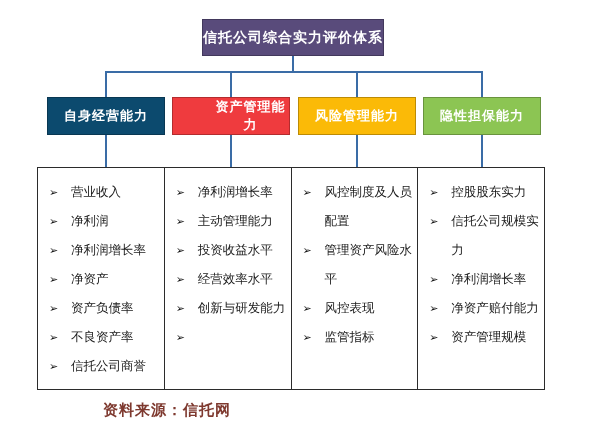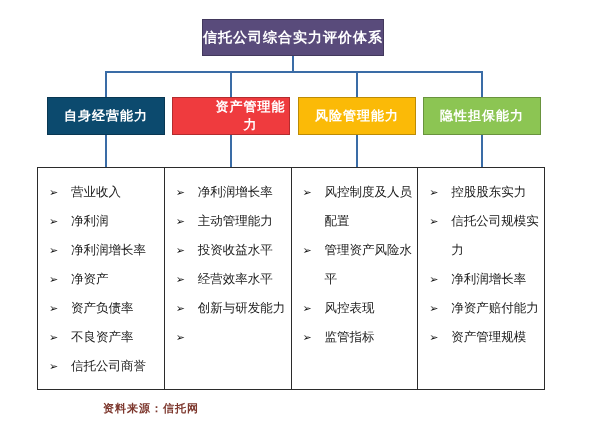--- a/index.html
+++ b/index.html
@@ -26,21 +26,21 @@
   }
   .listcol:last-child{border-right:none;}
   .item{
     position:relative;padding-left:33px;padding-right:4px;
     font-size:12.5px;line-height:29px;color:#1a1a1a;font-weight:500;
   }
   .bullet{
     position:absolute;left:11px;top:0;font-size:11px;color:#111;
   }
   .footer{
-    position:absolute;left:103px;top:401px;font-size:11px;font-weight:bold;
+    position:absolute;left:103px;top:401px;font-size:15px;font-weight:bold;
     color:#7e392f;letter-spacing:1px;
   }
 </style>
 </head>
 <body>
 
 <div class="canvas">
 
   <div class="node root-box" style="background-color: rgb(89, 75, 123);">
     <span>信托公司综合实力评价体系</span>

